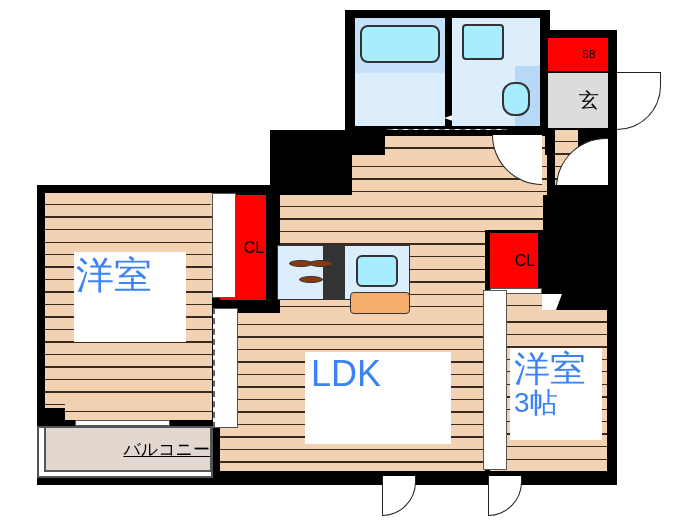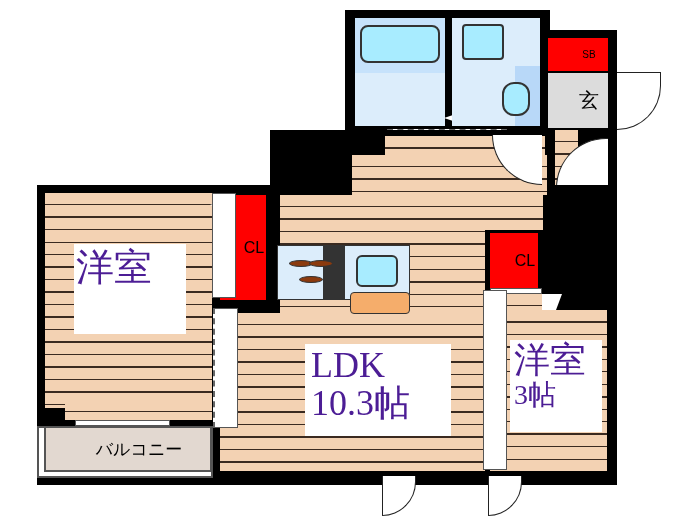--- a/index.html
+++ b/index.html
@@ -6,21 +6,21 @@
   body { width:700px; height:525px; position:relative; overflow:hidden; font-family:"Liberation Sans", sans-serif; }
   .abs { position:absolute; box-sizing:border-box;padding-left:22px; }
   .wall { background:#000; }
   .floor {
     background: repeating-linear-gradient(to bottom, #f3d2b3 0px, #f3d2b3 11px, #3a2a20 11px, #3a2a20 12.5px);
   }
   .bath { background:#dcedfb; }
   .red { background:#ff0000; }
   .genkan { background:#dcdcdc; }
   .balcony { background:#e2d8d0; border:2px solid #555; }
-  .label { background:#fff; color:#4c1d95; font-family:Liberation Serif, serif; line-height:1.05; }
+  .label { background:#fff; color:#3b82f6; font-family:Liberation Sans, sans-serif; line-height:1.05;margin-top:8px; }
   .tub { background:#a8ecff; border:2px solid #333; border-radius:8px; }
   .door-swing { border:1.5px solid #222; background:#fff; }
   .sliding { background:#fff; border:1px solid #555; }
 </style>
 </head>
 <body>
 
 <div class="abs wall" style="left:345px;top:10px;width:205px;height:128px;"></div>
 <div class="abs wall" style="left:545px;top:30px;width:72px;height:280px;"></div>
 
@@ -78,27 +78,26 @@
 <div class="abs" style="left:188px;top:198px;width:0;height:0;border-top:7px solid transparent;border-bottom:7px solid transparent;border-right:20px solid #fff;"></div>
 <div class="abs sliding" style="left:212px;top:193px;width:6px;height:105px;"></div>
 <div class="abs sliding" style="left:213px;top:308px;width:6px;height:120px;border-left:2px dashed #666;"></div>
 <div class="abs label" style="left:74px;top:244px;width:112px;height:90px;padding:4px 2px;">
   <div style="font-size:38px;">洋室</div>
 </div>
 <div class="abs floor" style="left:65px;top:400px;width:147px;height:20px;"></div>
 <div class="abs sliding" style="left:75px;top:420px;width:95px;height:6px;"></div>
 
 <div class="abs" style="left:37px;top:426px;width:176px;height:52px;background:#fff;border:2px solid #555;"></div>
-<div class="abs balcony" style="left:44px;top:426px;width:168px;height:46px;display:flex;align-items:center;justify-content:center;">
+<div class="abs balcony" style="left:44px;top:426px;width:168px;height:46px;display:flex;align-items:center;justify-content:flex-end;text-decoration:underline;">
   <span style="font-size:17px;font-family:'DejaVu Sans',sans-serif;">バルコニー</span>
 </div>
 
 <div class="abs label" style="left:305px;top:344px;width:146px;height:92px;padding:3px 6px;">
   <div style="font-size:36px;">LDK</div>
-  <div style="font-size:36px;">10.3帖</div>
 </div>
 
 <div class="abs red" style="left:490px;top:233px;width:48px;height:55px;display:flex;align-items:center;justify-content:center;">
   <span style="font-size:16px;">CL</span>
 </div>
 <div class="abs sliding" style="left:490px;top:288px;width:52px;height:6px;"></div>
 <div class="abs" style="left:528px;top:294px;width:0;height:0;border-left:6px solid transparent;border-right:6px solid transparent;border-top:16px solid #fff;"></div>
 
 <div class="abs floor" style="left:490px;top:294px;width:52px;height:18px;"></div>
 <div class="abs floor" style="left:490px;top:310px;width:117px;height:161px;"></div>

